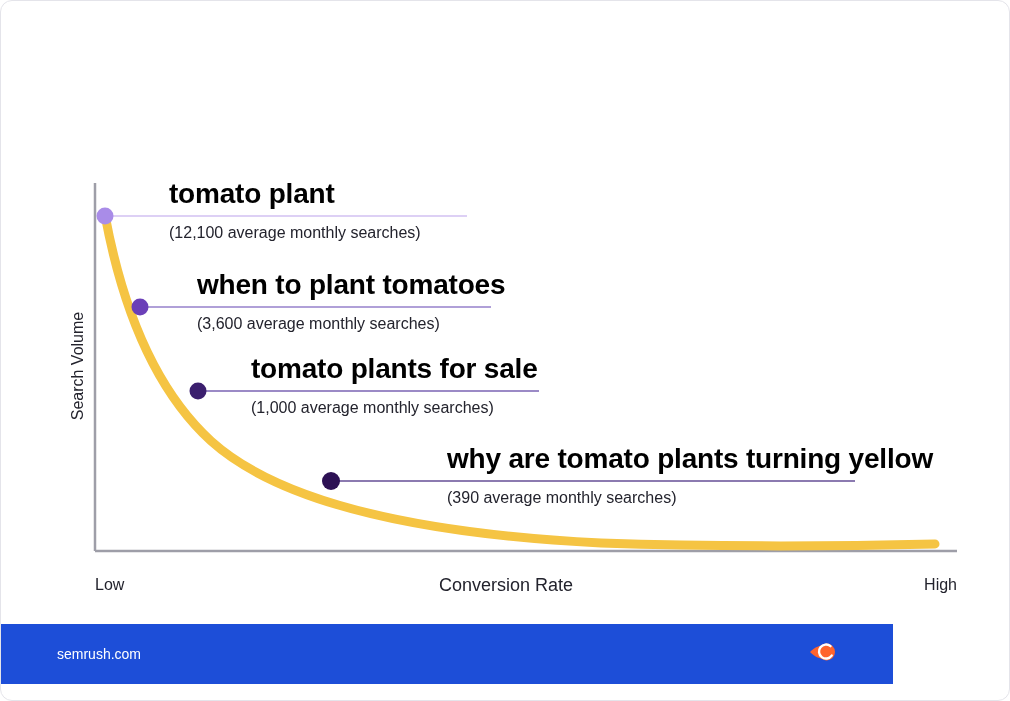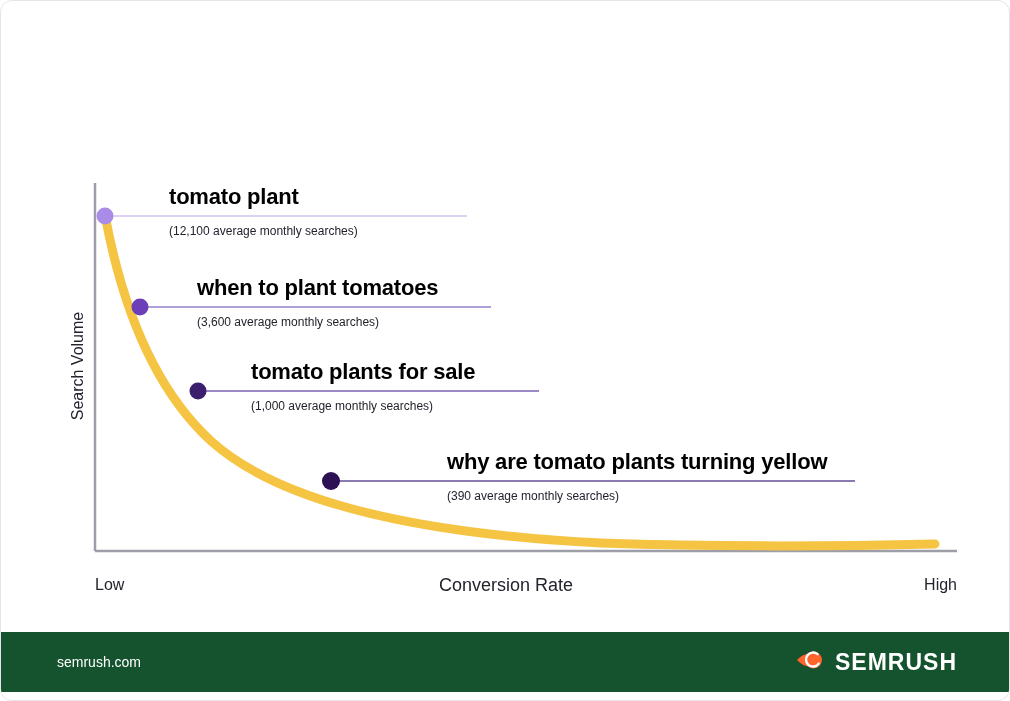--- a/index.html
+++ b/index.html
@@ -91,42 +91,42 @@
   }
 
   
   .annotation {
     position: absolute;
     white-space: nowrap;
   }
   .ann-keyword {
     position: absolute;
     bottom: 6px;
-    font-size: 22px;
+    font-size: 28px;
     font-weight: bold;
     color: #000000;
     letter-spacing: -0.2px;
     white-space: nowrap;
   }
   .ann-volume {
     position: absolute;
     top: 8px;
-    font-size: 12px;
+    font-size: 16px;
     color: #23232d;
     white-space: nowrap;
   }
 
   
   #footer {
     position: absolute;
     left: 0;
-    bottom: 8px;
-    width: 1010px;
+    bottom: 16px;
+    width: 892px;
     height: 60px;
-    background: #14532d;
+    background: #1d4ed8;
   }
   #footer-site {
     position: absolute;
     left: 56px;
     top: 50%;
     transform: translateY(-50%);
     color: #ffffff;
     font-size: 14px;
   }
   #footer-brand {
@@ -201,17 +201,16 @@
   <div id="footer">
     <div id="footer-site">semrush.com</div>
     <div id="footer-brand">
       <span>
         <svg width="30" height="26" viewBox="0 0 30 26" aria-hidden="true">
           <path d="M1 13 C 6 8, 11 6, 16 6 L 16 20 C 11 20, 6 18, 1 13 Z" fill="#ff642d"></path>
           <circle cx="17.5" cy="13" r="8.5" fill="#ff642d"></circle>
           <path d="M 21.5 7.2 a 7 7 0 1 0 1.2 9.4" fill="none" stroke="#ffffff" stroke-width="2.4" stroke-linecap="round"></path>
         </svg>
       </span>
-      <span id="footer-brand-name">SEMRUSH</span>
     </div>
   </div>
 
 </div>
 
 </body></html>

